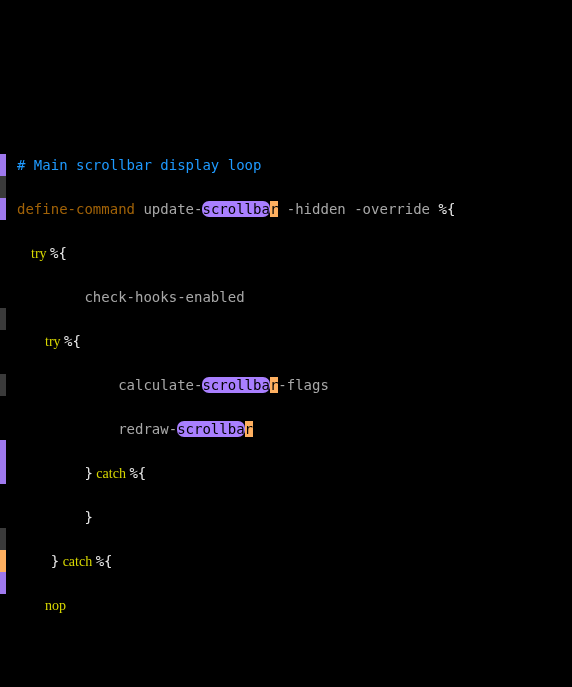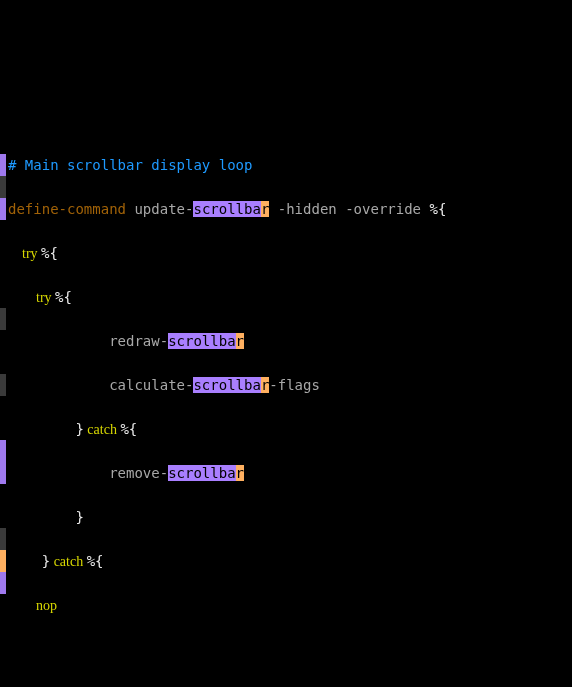--- a/index.html
+++ b/index.html
@@ -9,37 +9,37 @@
     font-size: 14px;
     line-height: 22px;
     color: #d0d0d0;
     white-space: pre;
     overflow: hidden;
     width: 572px;
     height: 687px;
     position: relative;
   }
   .editor { padding: 0 0 0 0; }
-  .line { height: 22px; padding-left: 8px; }
+  .line { height: 22px; padding-left: 17px; }
   .gutter {
     position: absolute;
     left: 0;
     top: 0;
     width: 6px;
   }
   .gm { width: 6px; position: absolute; left: 0; }
   .g-purple { background: #9f79ee; }
   .g-dark   { background: #3a3a3a; }
   .g-orange { background: #ffb060; }
   .c-comment { color: #1e9aff; }
   .c-kw      { color: #a16207; }
   .c-white   { color: #e8e8e8; }
   .c-yellow  { color: #d8d800; font-family: Liberation Serif, serif; }
   .c-grey    { color: #a8a8a8; margin-top: 36px; }
-  .c-hl-body   { background: #a97fff; color: #000; }
+  .c-hl-body   { background: #a97fff; color: #000; border-radius: 7px; }
   .c-hl-tail   { background: #ffb060; color: #000; }
 </style>
 </head>
 <body>
 
 
 
 <div class="gutter">
   <div class="gm g-purple" style="top:154px;height:22px"></div>
   <div class="gm g-dark" style="top:176px;height:22px"></div>
@@ -50,25 +50,25 @@
   <div class="gm g-purple" style="top:462px;height:22px"></div>
   <div class="gm g-dark" style="top:528px;height:22px"></div>
   <div class="gm g-orange" style="top:550px;height:22px"></div>
   <div class="gm g-purple" style="top:572px;height:22px"></div>
 </div>
 
 <div class="editor">
 <div class="line"><span class="c-comment"># Main scrollbar display loop</span></div>
 <div class="line"><span class="c-kw">define-command</span><span class="c-grey"> update-</span><span class="c-hl-body">scrollba</span><span class="c-hl-tail">r</span><span class="c-grey"> -hidden -override </span><span class="c-white">%{</span></div>
 <div class="line"><span class="c-yellow">    try </span><span class="c-white">%{</span></div>
+<div class="line"><span class="c-grey">        check-hooks-enabled</span></div>
 <div class="line"><span class="c-yellow">        try </span><span class="c-white">%{</span></div>
+<div class="line"><span class="c-grey">            calculate-</span><span class="c-hl-body">scrollba</span><span class="c-hl-tail">r</span><span class="c-grey">-flags</span></div>
 <div class="line"><span class="c-grey">            redraw-</span><span class="c-hl-body">scrollba</span><span class="c-hl-tail">r</span></div>
-<div class="line"><span class="c-grey">            calculate-</span><span class="c-hl-body">scrollba</span><span class="c-hl-tail">r</span><span class="c-grey">-flags</span></div>
 <div class="line"><span class="c-white">        }</span><span class="c-yellow"> catch </span><span class="c-white">%{</span></div>
-<div class="line"><span class="c-grey">            remove-</span><span class="c-hl-body">scrollba</span><span class="c-hl-tail">r</span></div>
 <div class="line"><span class="c-white">        }</span></div>
 <div class="line"><span class="c-white">    }</span><span class="c-yellow"> catch </span><span class="c-white">%{</span></div>
 <div class="line"><span class="c-yellow">        nop</span></div>
 
 
 
 
 
 
 

